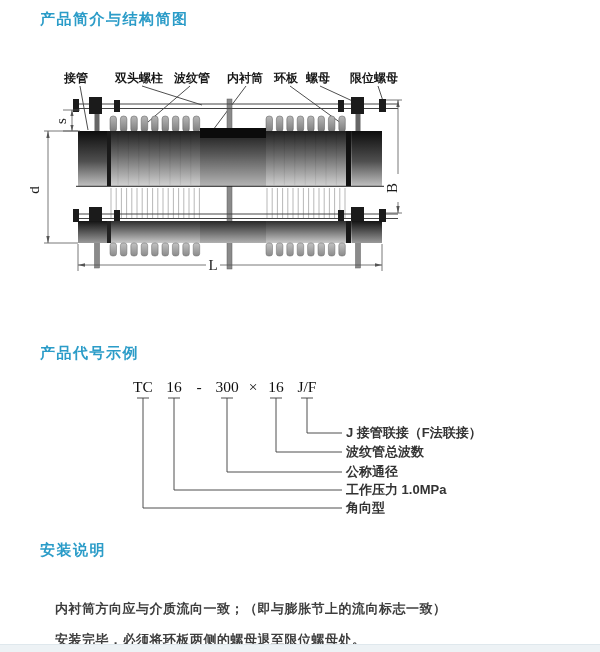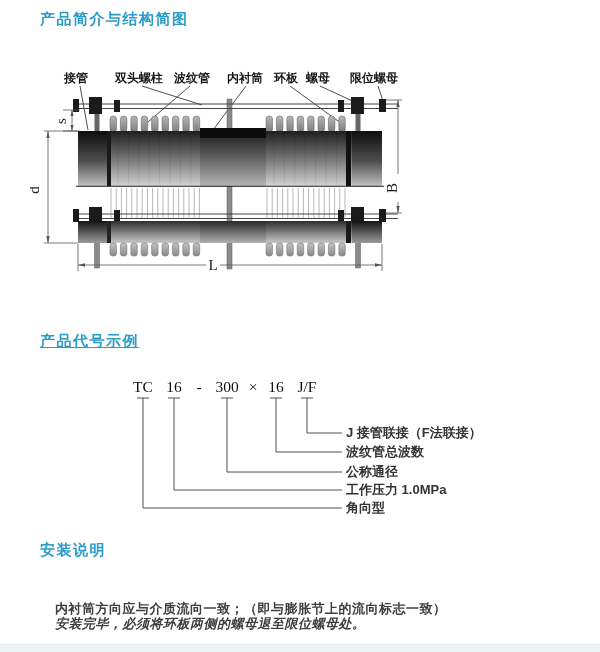--- a/index.html
+++ b/index.html
@@ -1,26 +1,26 @@
 <!DOCTYPE html>
 <html><head>
 <meta charset="utf-8">
 <style>
   html,body{margin:0;padding:0;background:#fff;}
   .page{position:relative;width:600px;height:652px;background:#ffffff;overflow:hidden;
         font-family:"Liberation Sans",sans-serif;}
   .sec-title{position:absolute;left:40px;font-size:15px;font-weight:bold;color:#2b9cc8;
              letter-spacing:1.5px;}
   #title-intro{top:10px;}
-  #title-code{top:332px;text-decoration:underline;}
+  #title-code{top:344px;}
   #title-install{top:541px;}
   .install-line{position:absolute;left:55px;width:500px;font-size:13px;font-weight:bold;
                 color:#3e3e3e;letter-spacing:0.5px;line-height:18px;}
   #install-line1{top:600px;}
-  #install-line2{top:615px;font-style:italic;}
+  #install-line2{top:631px;}
   .footer-band{position:absolute;left:0;bottom:0;width:600px;height:7px;background:#edf2f5;
                border-top:1px solid #dfe8ed;}
   svg{position:absolute;}
   #structure-diagram{left:30px;top:64px;}
   #code-diagram{left:120px;top:376px;}
   .part-label{font-family:"Liberation Sans",sans-serif;font-size:12px;font-weight:bold;fill:#161616;}
   .dim-letter{font-family:"Liberation Serif",serif;font-size:15px;fill:#1a1a1a;}
   .code-seg{font-family:"Liberation Serif",serif;font-size:15.5px;fill:#101010;}
   .callout-label{font-family:"Liberation Sans",sans-serif;font-size:13px;font-weight:bold;fill:#333;}
   .thinline{stroke:#3a3a3a;stroke-width:0.9;fill:none;}

